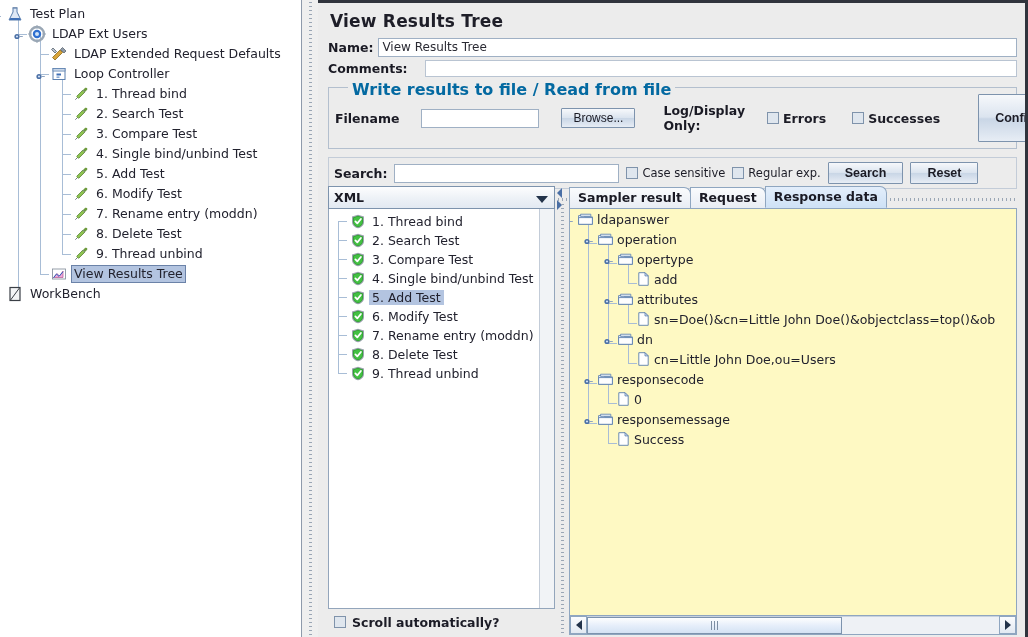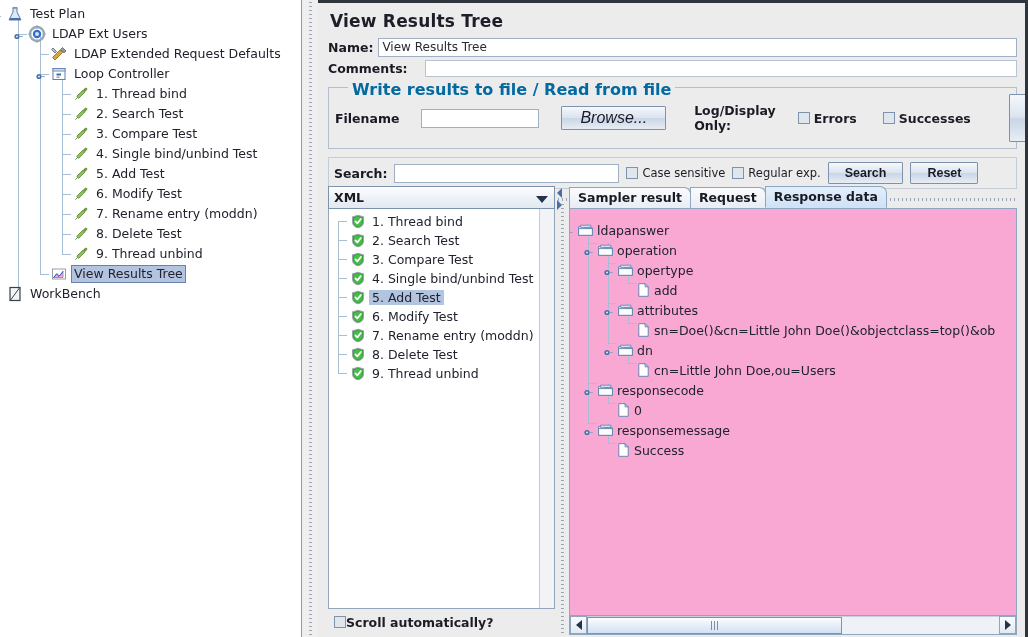--- a/index.html
+++ b/index.html
@@ -108,21 +108,21 @@
   .btn {
     background: linear-gradient(to bottom,#f6f8fb 0%, #dbe4ef 48%, #c9d6e6 52%, #e7edf5 100%);
     border: 1px solid #7d93ad;
     border-radius: 1px;
     padding: 2px 9px;
     font-size: 12px; color:#1b1b25;
     cursor: pointer;
     white-space: nowrap;
   }
   .btn.bold{font-weight:bold; font-size:12.5px;}
-  .btn.small{font-size:16px; padding:2px 18px;font-style:italic;}
+  .btn.small{font-size:12px; padding:2px 11px;}
 
   .cbx {
     width: 12px; height: 12px;
     background: #dfe6ee;
     border: 1px solid #7f93ab;
     display:inline-block;
     flex: 0 0 12px;
   }
   .cbx-wrap{display:flex;align-items:center;gap:4px;}
   .cbx-lbl{font-size:11.5px;color:#1c1c26;}
@@ -182,21 +182,21 @@
     padding-top:3px;
   }
   .rnode{
     position:relative; height:19px; display:flex; align-items:center;
     padding-left:22px; font-size:12.5px; color:#22222e; white-space:nowrap;
   }
   .rnode .rlbl{padding:0 3px;line-height:15px;}
   .rnode .rlbl.sel{background:#b3c4e0;}
   .shield{ width:14px;height:15px;margin-right:4px;flex:0 0 14px;}
   #scroll-auto{
-    height:26px; display:flex; align-items:center; gap:0;
+    height:26px; display:flex; align-items:center; gap:6px;
     padding-left:6px;
   }
 
   
   #bsplit{
     width:14px; flex:0 0 14px; position:relative;
   }
   #bsplit .dots{
     position:absolute;left:6px;top:18px;width:3px;bottom:2px;
     background-image: repeating-linear-gradient(to bottom,#9aa6b5 0 1px, transparent 1px 4px);
@@ -219,24 +219,24 @@
     white-space:nowrap;
   }
   .tab.active{
     background: linear-gradient(to bottom,#e3eefb,#cfe2f6);
     border-bottom: 1px solid #cfe2f6;
     position:relative; z-index:2;
   }
   #xml-view{
     flex:1 1 auto;
     border:1px solid #8fa6c0;
-    background:#f9a8d4;
+    background:#fef9c3;
     position:relative;
     overflow:hidden;
-    padding-top:11px;
+    padding-top:0;
   }
   .xnode{
     position:relative; height:20px; display:flex; align-items:center;
     font-size:12.5px; color:#22222e; white-space:nowrap;
   }
   .folder{width:15px;height:12px;margin-right:4px;flex:0 0 15px;}
   .leafdoc{width:11px;height:14px;margin-right:5px;flex:0 0 11px;}
 
   
   #hscroll{

